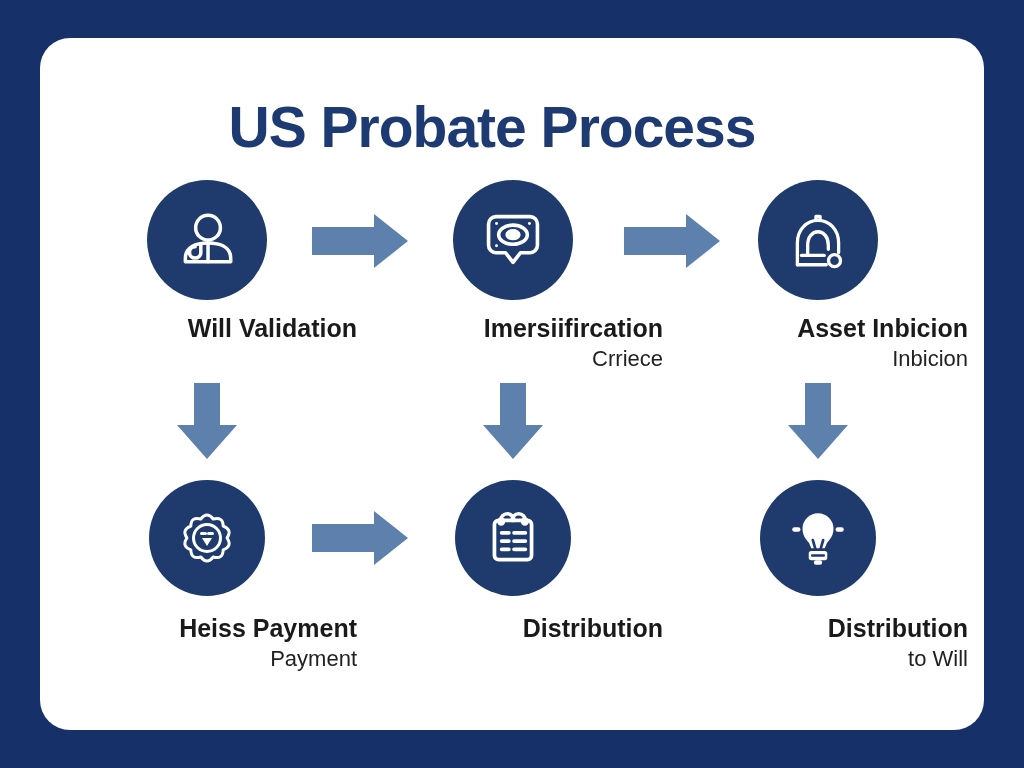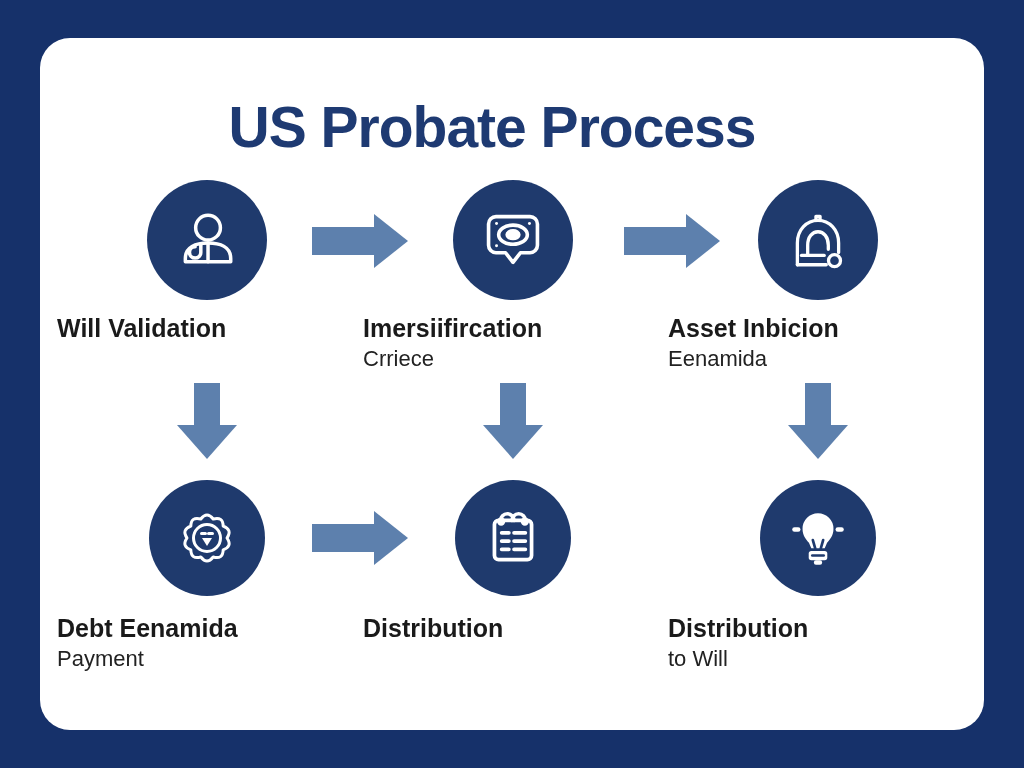--- a/index.html
+++ b/index.html
@@ -32,21 +32,21 @@
     background: #1f3a6d;
     display: flex;
     align-items: center;
     justify-content: center;
   }
   .circle.big { width: 120px; height: 120px; }
   .circle.small { width: 116px; height: 116px; }
   .labelblock {
     position: absolute;
     width: 300px;
-    text-align: left;
+    text-align: right;
     color: #1a1a1a;
   }
   .labelblock .main {
     font-size: 25px;
     font-weight: bold;
     line-height: 32px;
   }
   .labelblock .sub {
     font-size: 22px;
     font-weight: 400;
@@ -102,21 +102,21 @@
 
 <div class="labelblock" style="left:57px; top:312px;">
   <div class="main">Will Validation</div>
 </div>
 <div class="labelblock" style="left:363px; top:312px;">
   <div class="main">Imersiifircation</div>
   <div class="sub">Crriece</div>
 </div>
 <div class="labelblock" style="left:668px; top:312px;">
   <div class="main">Asset Inbicion</div>
-  <div class="sub">Eenamida</div>
+  <div class="sub">Inbicion</div>
 </div>
 
 <div class="arrow" style="left:312px; top:212px;">
   <svg width="96" height="58" viewBox="0 0 96 58">
     <rect x="0" y="15" width="62" height="28" fill="#5d80ad"></rect>
     <polygon points="62,2 96,29 62,56" fill="#5d80ad"></polygon>
   </svg>
 </div>
 <div class="arrow" style="left:624px; top:212px;">
   <svg width="96" height="58" viewBox="0 0 96 58">
@@ -185,21 +185,21 @@
 </div>
 
 <div class="arrow" style="left:312px; top:509px;">
   <svg width="96" height="58" viewBox="0 0 96 58">
     <rect x="0" y="15" width="62" height="28" fill="#5d80ad"></rect>
     <polygon points="62,2 96,29 62,56" fill="#5d80ad"></polygon>
   </svg>
 </div>
 
 <div class="labelblock" style="left:57px; top:612px;">
-  <div class="main">Debt Eenamida</div>
+  <div class="main">Heiss Payment</div>
   <div class="sub">Payment</div>
 </div>
 <div class="labelblock" style="left:363px; top:612px;">
   <div class="main">Distribution</div>
 </div>
 <div class="labelblock" style="left:668px; top:612px;">
   <div class="main">Distribution</div>
   <div class="sub">to Will</div>
 </div>
 

